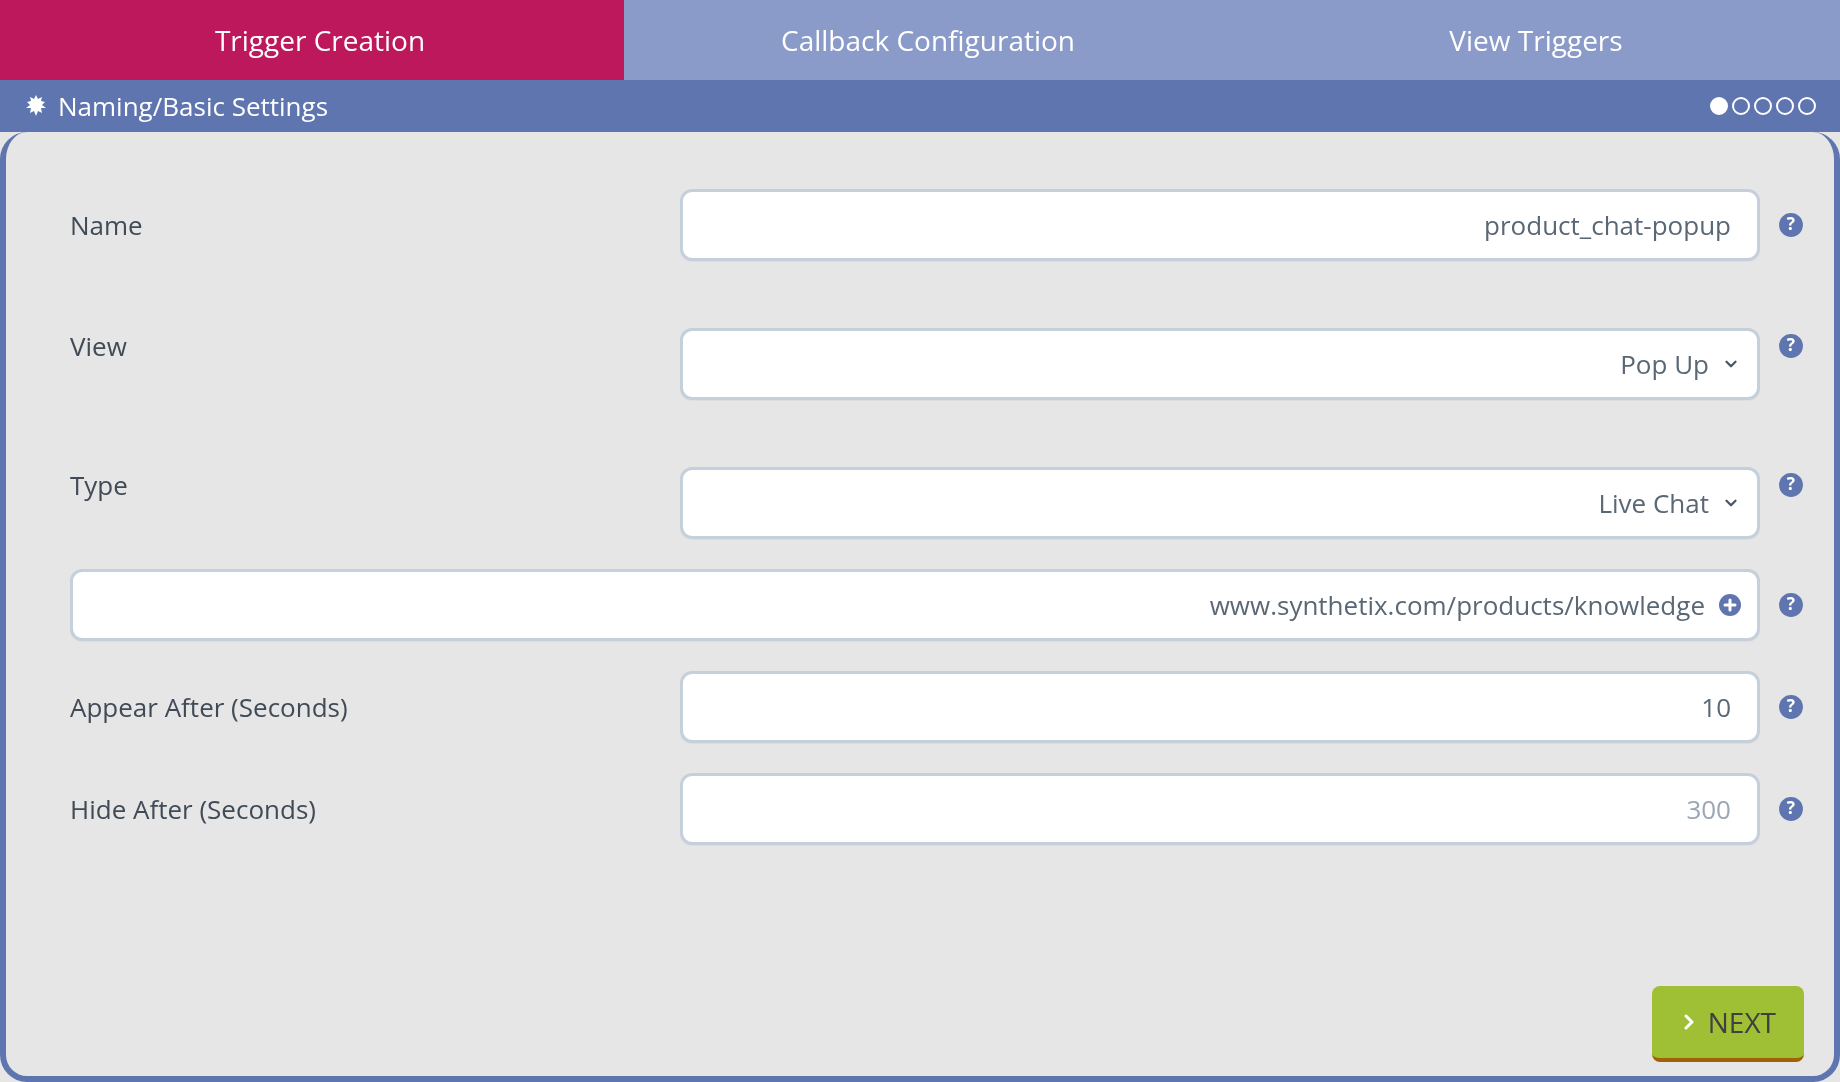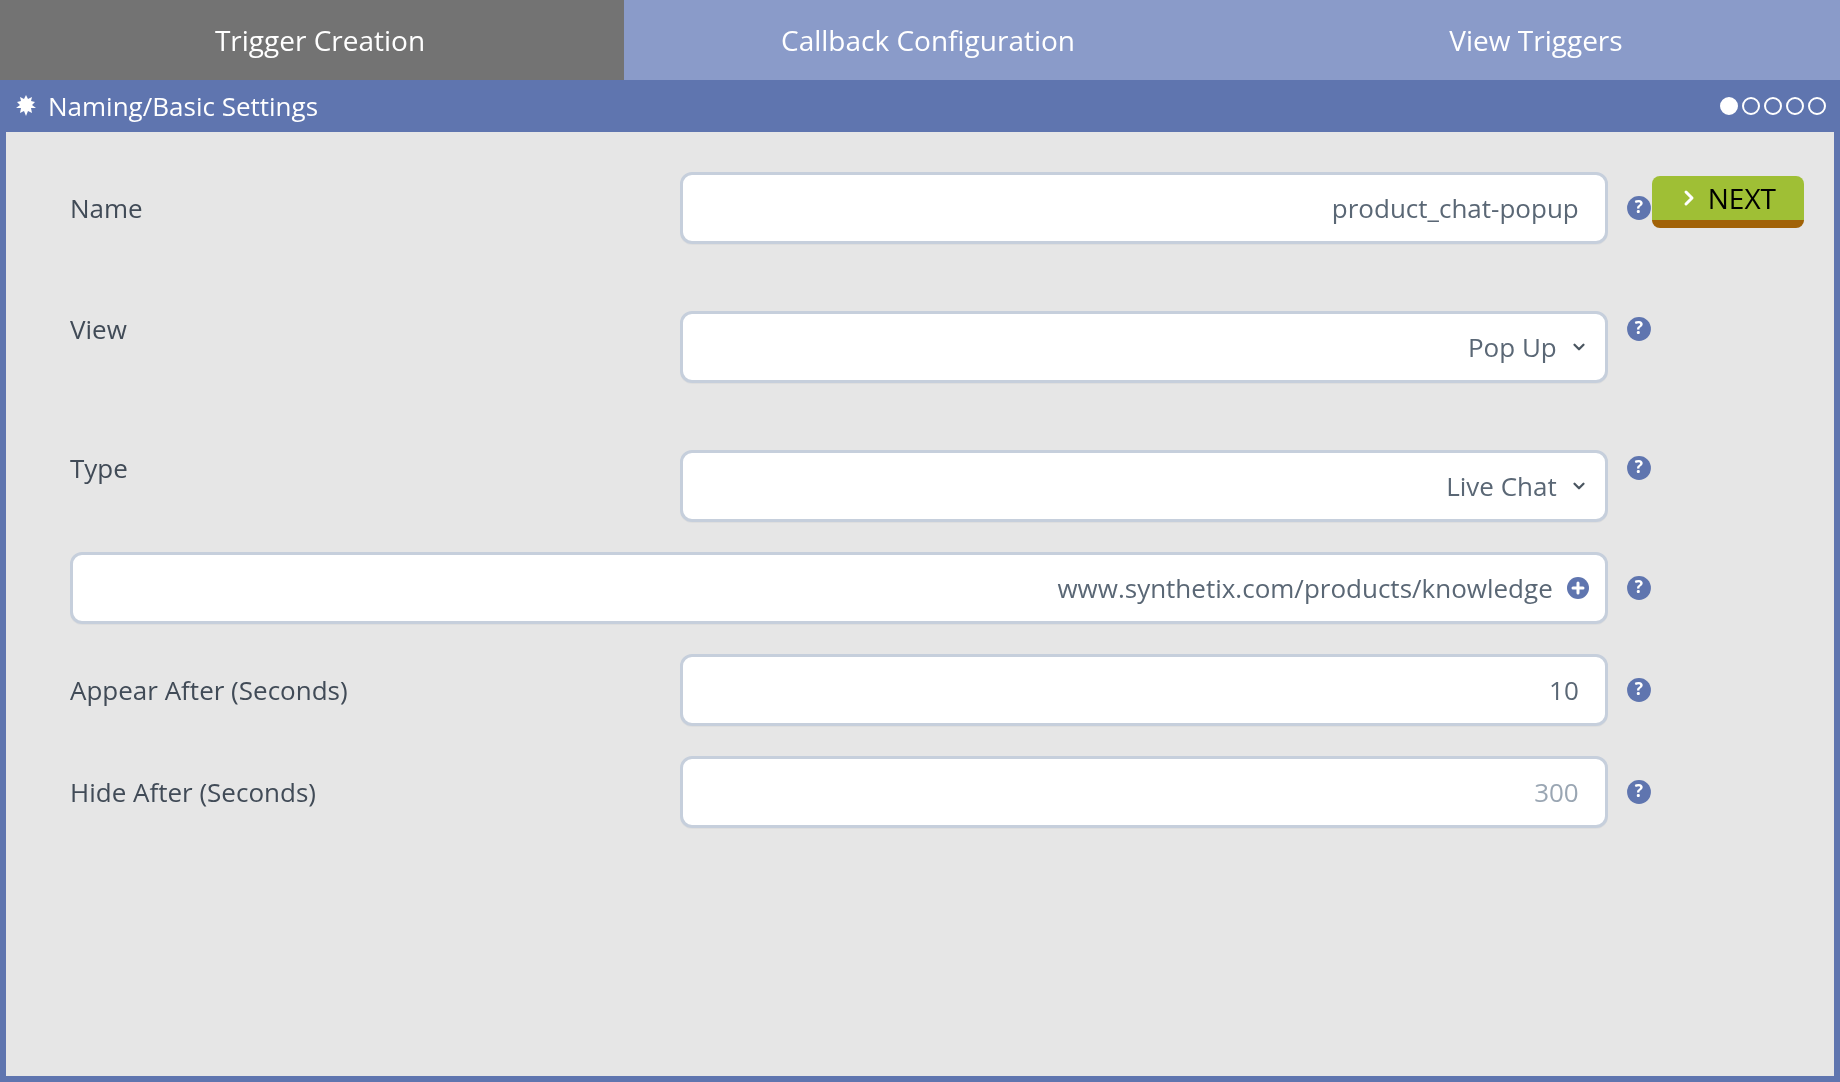--- a/index.html
+++ b/index.html
@@ -25,55 +25,56 @@
     flex: 1 1 0;
     display: flex;
     align-items: center;
     justify-content: center;
     font-size: 28px;
     color: #ffffff;
     cursor: pointer;
     user-select: none;
   }
   .tab.active {
-    background: #737373;
+    background: #be185d;
     padding-left: 16px;
   }
 
   
   .section-bar {
     height: 52px;
     background: #5f75af;
     color: #ffffff;
     display: flex;
     align-items: center;
-    padding: 0 14px;
+    padding: 0 24px;
     font-size: 26px;
   }
   .section-bar .title { display: flex; align-items: center; gap: 10px; }
   .section-bar .spacer { flex: 1; }
   .progress-dots { display: flex; gap: 4px; align-items: center; }
   .dot {
     width: 18px; height: 18px; border-radius: 50%;
     border: 2.5px solid #ffffff;
     background: transparent;
   }
   .dot.filled { background: #ffffff; }
 
   
   .form-body {
     flex: 1;
     background: #e6e6e6;
     border-left: 6px solid #5f75af;
     border-right: 6px solid #5f75af;
     border-bottom: 6px solid #5f75af;
-    padding: 40px 30px 8px 64px;
+    padding: 57px 30px 8px 64px;
     position: relative;
     display: flex;
-    flex-direction: row;
+    flex-direction: column;
+    border-radius: 27px;
   }
   .rows { flex: 1; }
   .form-row {
     display: flex;
     align-items: center;
     margin-bottom: 30px;
   }
   .form-label {
     width: 610px;
     font-size: 26px;
@@ -134,25 +135,25 @@
   }
 
   
   .footer {
     display: flex;
     justify-content: flex-end;
     padding: 4px 0 6px;
   }
   .next-btn {
     background: #9fbf35;
-    color: #000000;
+    color: #404040;
     border: none;
-    border-bottom: 8px solid #a16207;
+    border-bottom: 4px solid #a16207;
     border-radius: 8px;
-    height: 52px;
+    height: 76px;
     padding: 0 28px;
     font-size: 28px;
     display: inline-flex;
     align-items: center;
     gap: 10px;
     cursor: pointer;
     font-family: inherit;
   }
 
   

